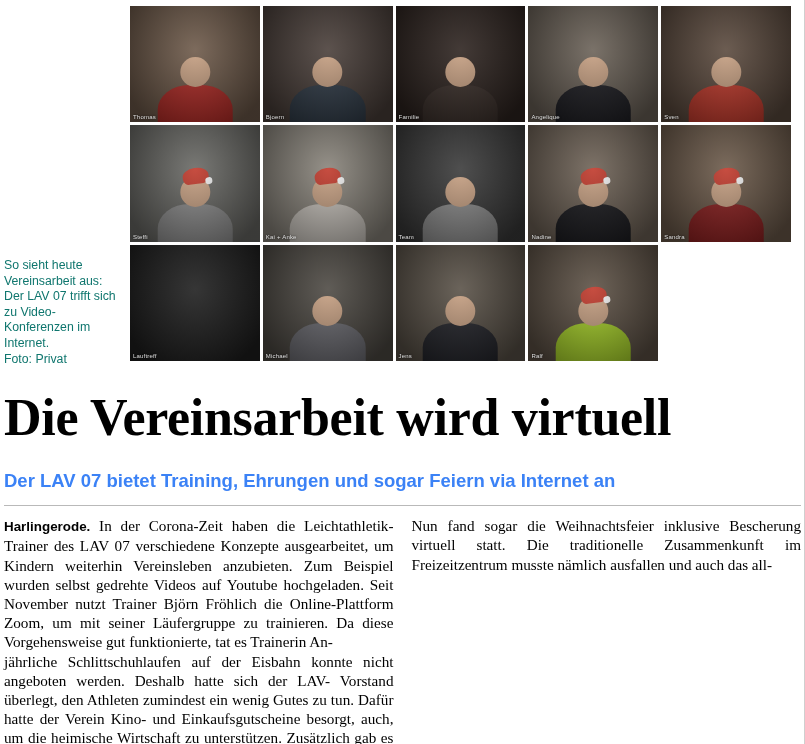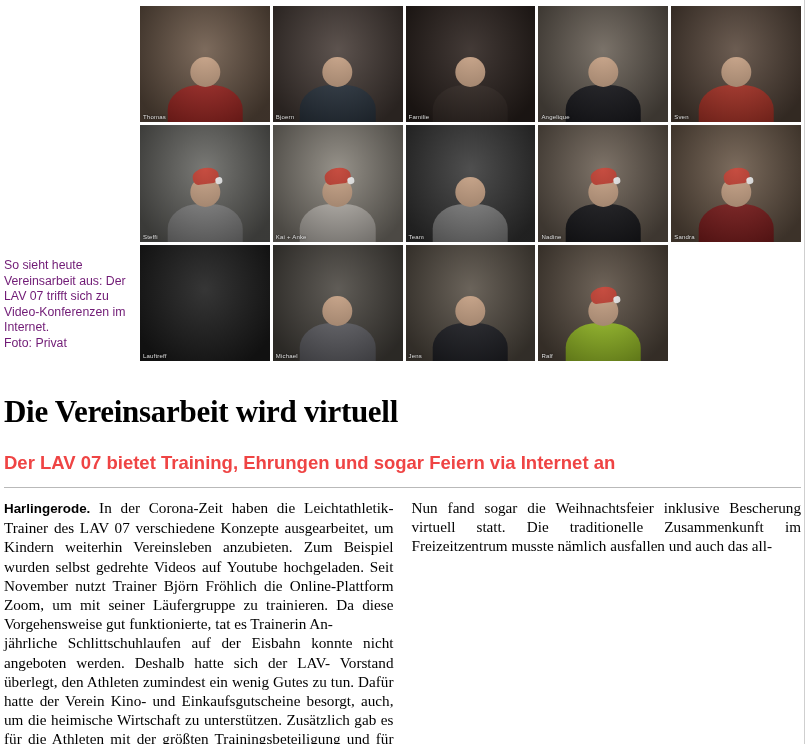--- a/index.html
+++ b/index.html
@@ -24,29 +24,29 @@
   }
 
   
   .photo-block {
     position: relative;
     display: flex;
     align-items: flex-start;
     padding-top: 6px;
   }
   .caption {
-    width: 140px;
+    width: 130px;
     box-sizing: border-box;
     padding-left: 4px;
     padding-right: 8px;
     padding-top: 252px;
     font-family: "Liberation Sans", sans-serif;
     font-size: 12.3px;
     line-height: 15.6px;
-    color: #701a75;
+    color: #0f766e;
     text-align: left;
   }
   .caption .credit {
     display: block;
     padding-right: 2px;
   }
   .photo-grid {
     width: 661px;
     height: 355px;
     display: grid;
@@ -126,32 +126,32 @@
     padding-top: 26%;
     background: #f2f2f2;
     border-radius: 50%;
   }
 
   
   .headline {
     margin: 26px 4px 0 4px;
     font-family: "Liberation Serif", serif;
     font-weight: bold;
-    font-size: 31px;
+    font-size: 52px;
     line-height: 50px;
     letter-spacing: -0.3px;
     color: #000000;
   }
   .subhead {
-    margin: 14px 4px 0 4px;
+    margin: 26px 4px 0 4px;
     font-family: "Liberation Sans", sans-serif;
     font-weight: bold;
     font-size: 18.5px;
     line-height: 23px;
-    color: #ef4444;
+    color: #3b82f6;
   }
   .rule {
     margin: 13px 4px 0 4px;
     border-top: 1px solid #b9b9b9;
   }
 
   
   .columns {
     margin: 10px 4px 0 4px;
     display: grid;

